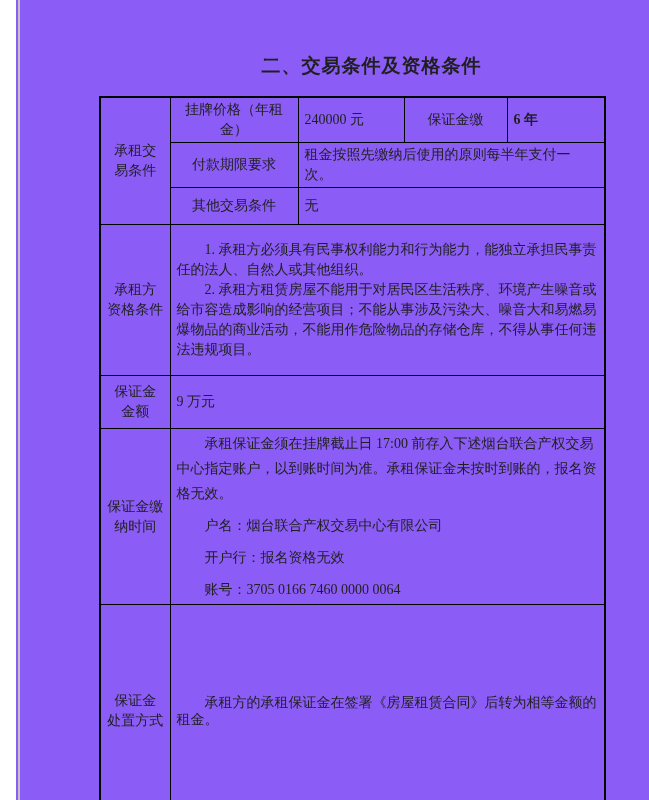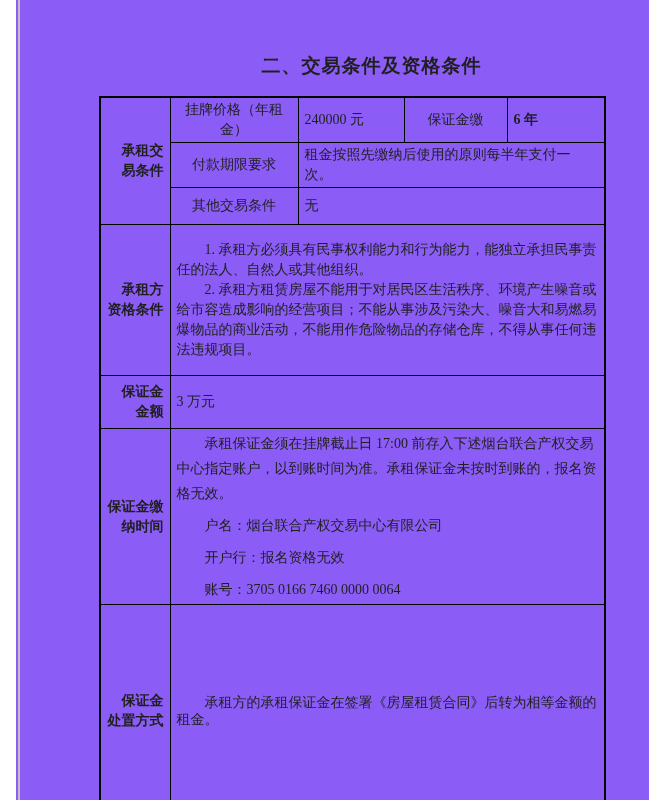--- a/index.html
+++ b/index.html
@@ -36,22 +36,22 @@
   }
   .cond-table td {
     border:1px solid #000000;
     vertical-align:middle;
     font-size:14px;
     line-height:20px;
     padding:2px 6px;
     overflow:hidden;
   }
   .section-label {
-    font-weight:bold;
-    text-align:right;
+    font-weight:normal;
+    text-align:center;
     white-space:pre-line;
     line-height:21px;
     padding:2px 1px;
   }
   .c-label { text-align:center; }
   .val-price   { padding-left:13px; }
   .val-term    { padding-left:10px;font-weight:bold; }
   .val-plain   { padding-left:7px; }
   .val-deposit { padding-left:26px; }
 
@@ -104,21 +104,21 @@
 资格条件</td>
         <td colspan="4" class="para-cell">
           <p>1. 承租方必须具有民事权利能力和行为能力，能独立承担民事责任的法人、自然人或其他组织。</p>
           <p>2. 承租方租赁房屋不能用于对居民区生活秩序、环境产生噪音或给市容造成影响的经营项目；不能从事涉及污染大、噪音大和易燃易爆物品的商业活动，不能用作危险物品的存储仓库，不得从事任何违法违规项目。</p>
         </td>
       </tr>
 
       <tr style="height:53px">
         <td class="section-label">保证金
 金额</td>
-        <td colspan="4" class="val-deposit">3 万元</td>
+        <td colspan="4" class="val-deposit">9 万元</td>
       </tr>
 
       <tr style="height:161px">
         <td class="section-label">保证金缴
 纳时间</td>
         <td colspan="4" class="pay-cell">
           <p>承租保证金须在挂牌截止日 17:00 前存入下述烟台联合产权交易中心指定账户，以到账时间为准。承租保证金未按时到账的，报名资格无效。</p>
           <p class="acct-line">户名：烟台联合产权交易中心有限公司</p>
           <p class="acct-line">开户行：报名资格无效</p>
           <p class="acct-line">账号：3705 0166 7460 0000 0064</p>

